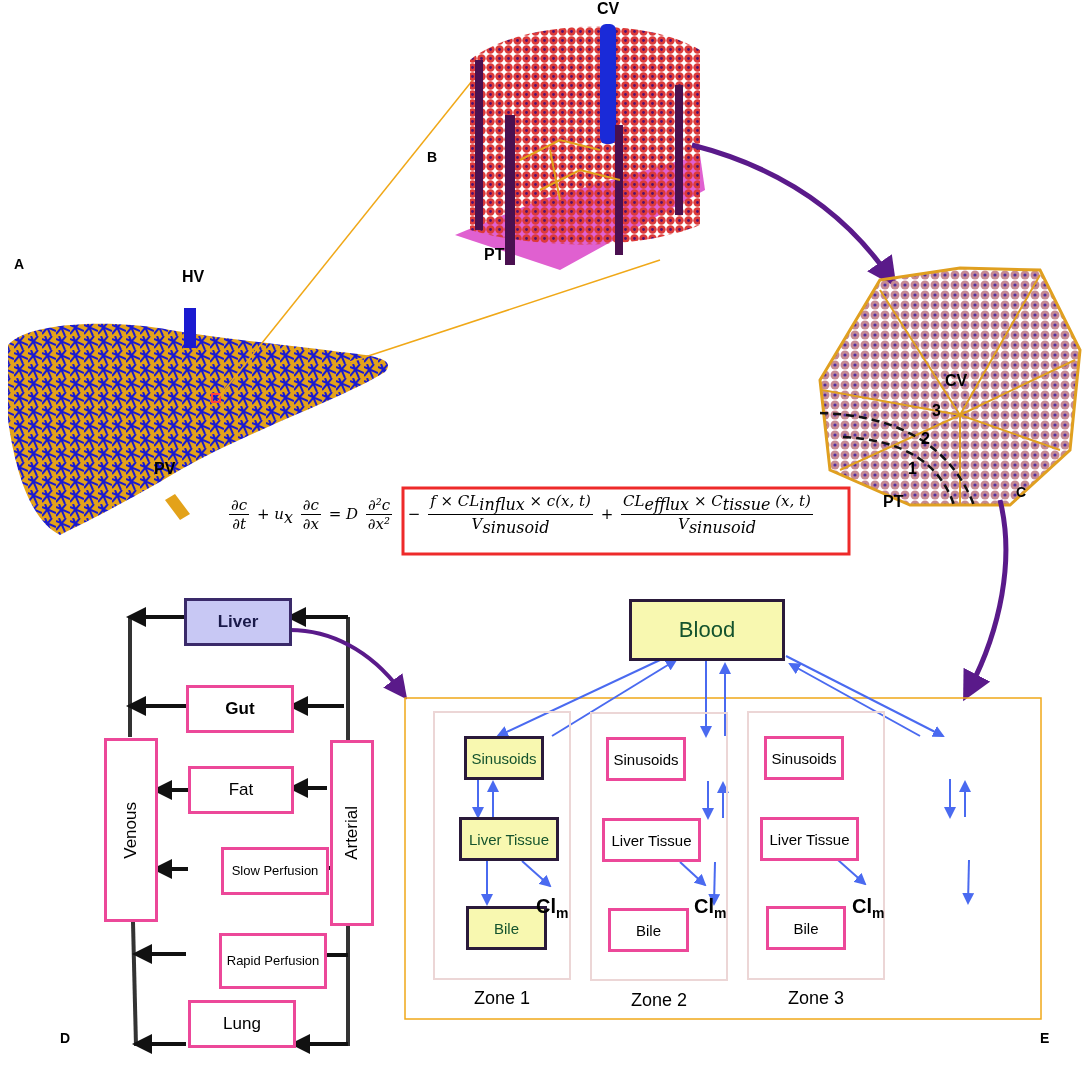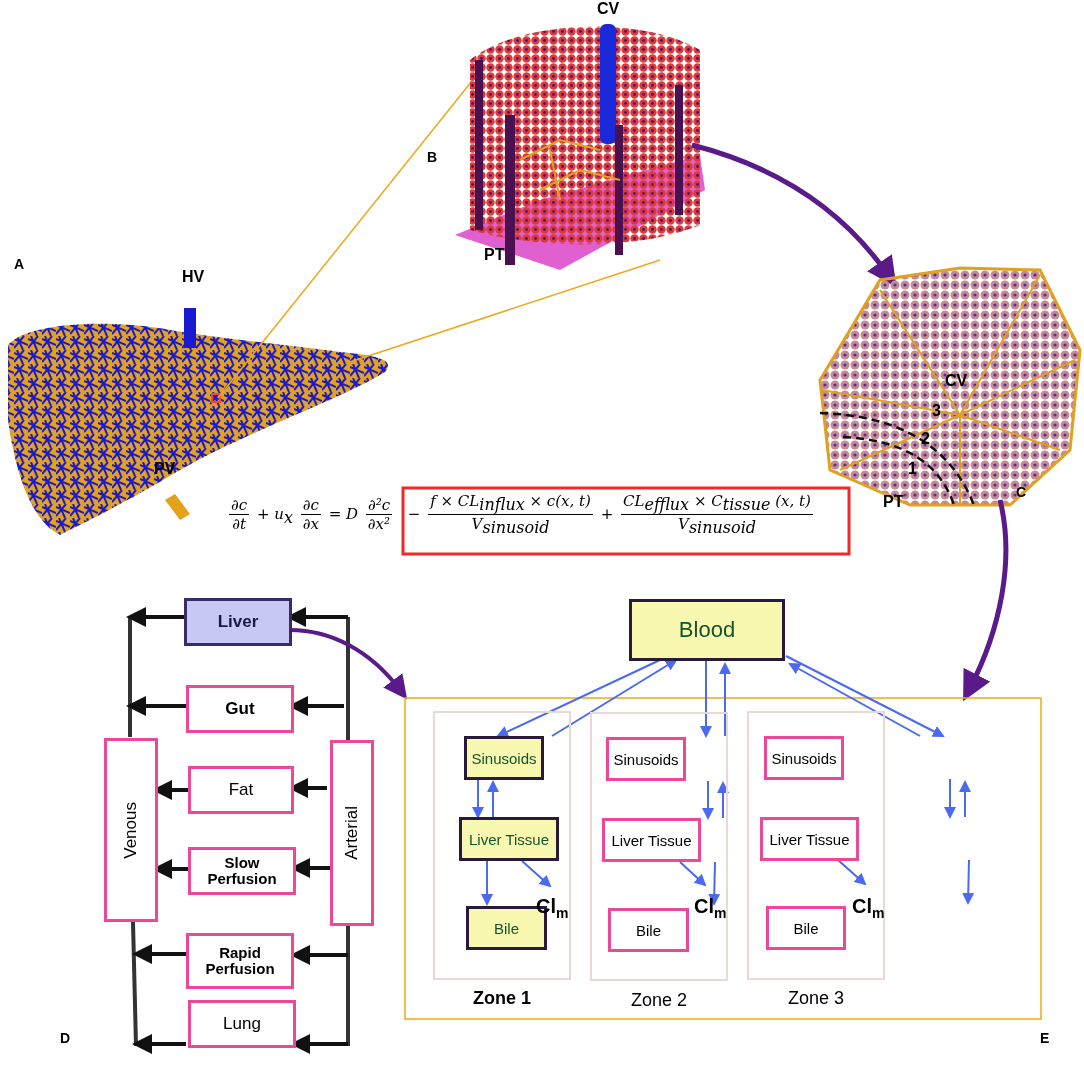--- a/index.html
+++ b/index.html
@@ -6,21 +6,21 @@
   body { width:1084px; height:1075px; position:relative; overflow:hidden;
          font-family:"Liberation Sans", sans-serif; color:#000; }
   .abs { position:absolute; }
   .panel-letter { position:absolute; font-weight:bold; font-size:14px; }
   .big-label { position:absolute; font-weight:bold; font-size:16px; }
   svg.layer { position:absolute; left:0; top:0; }
   .box { position:absolute; box-sizing:border-box; border:3px solid #ec4899;
          display:flex; align-items:center; justify-content:center; text-align:center;
          font-size:17px; background:#fff; }
   .box.bold { font-weight:bold; }
-  .box.small { font-size:15px; font-weight:bold; line-height:16px; }
+  .box.small { font-size:13px; font-weight:normal; line-height:16px;margin-left:33px; }
   .liver { background:#c8c8f4; border-color:#3a2a6a; color:#1a1a4a; font-weight:bold; }
   .vert { writing-mode:vertical-rl; transform:rotate(180deg); }
   .yellow { background:#f8f8b0; border-color:#2a1a3a; color:#14532d; }
   .zone-frame { position:absolute; border:2px solid #ecd6d6; box-sizing:border-box; }
   .zone-label { position:absolute; font-size:18px; width:140px; text-align:center; }
   .clm { position:absolute; font-weight:bold; font-size:20px; }
   .clm sub { font-size:14px; }
   .eq { position:absolute; font-family:"DejaVu Serif", serif; font-style:italic; font-size:15px; }
   .frac { display:inline-flex; flex-direction:column; align-items:center; vertical-align:middle; margin:0 3px; }
   .frac .num { border-bottom:1.5px solid #000; padding:0 2px; }
@@ -199,21 +199,21 @@
 <div class="box yellow" style="left:629px;top:599px;width:156px;height:62px;font-size:22px;">Blood</div>
 
 <div class="zone-frame" style="left:433px;top:711px;width:138px;height:269px;"></div>
 <div class="zone-frame" style="left:590px;top:712px;width:138px;height:269px;"></div>
 <div class="zone-frame" style="left:747px;top:711px;width:138px;height:269px;"></div>
 
 <div class="box yellow" style="left:464px;top:736px;width:80px;height:44px;font-size:15px;">Sinusoids</div>
 <div class="box yellow" style="left:459px;top:817px;width:100px;height:44px;font-size:15px;">Liver Tissue</div>
 <div class="box yellow" style="left:466px;top:906px;width:81px;height:44px;font-size:15px;">Bile</div>
 <div class="clm" style="left:536px;top:895px;"><span>Cl</span><sub>m</sub></div>
-<div class="zone-label" style="left:432px;top:988px;font-weight:bold;">Zone 1</div>
+<div class="zone-label" style="left:432px;top:988px;">Zone 1</div>
 
 <div class="box" style="left:606px;top:737px;width:80px;height:44px;font-size:15px;">Sinusoids</div>
 <div class="box" style="left:602px;top:818px;width:99px;height:44px;font-size:15px;">Liver Tissue</div>
 <div class="box" style="left:608px;top:908px;width:81px;height:44px;font-size:15px;">Bile</div>
 <div class="clm" style="left:694px;top:895px;"><span>Cl</span><sub>m</sub></div>
 <div class="zone-label" style="left:589px;top:990px;">Zone 2</div>
 
 <div class="box" style="left:764px;top:736px;width:80px;height:44px;font-size:15px;">Sinusoids</div>
 <div class="box" style="left:760px;top:817px;width:99px;height:44px;font-size:15px;">Liver Tissue</div>
 <div class="box" style="left:766px;top:906px;width:80px;height:44px;font-size:15px;">Bile</div>

